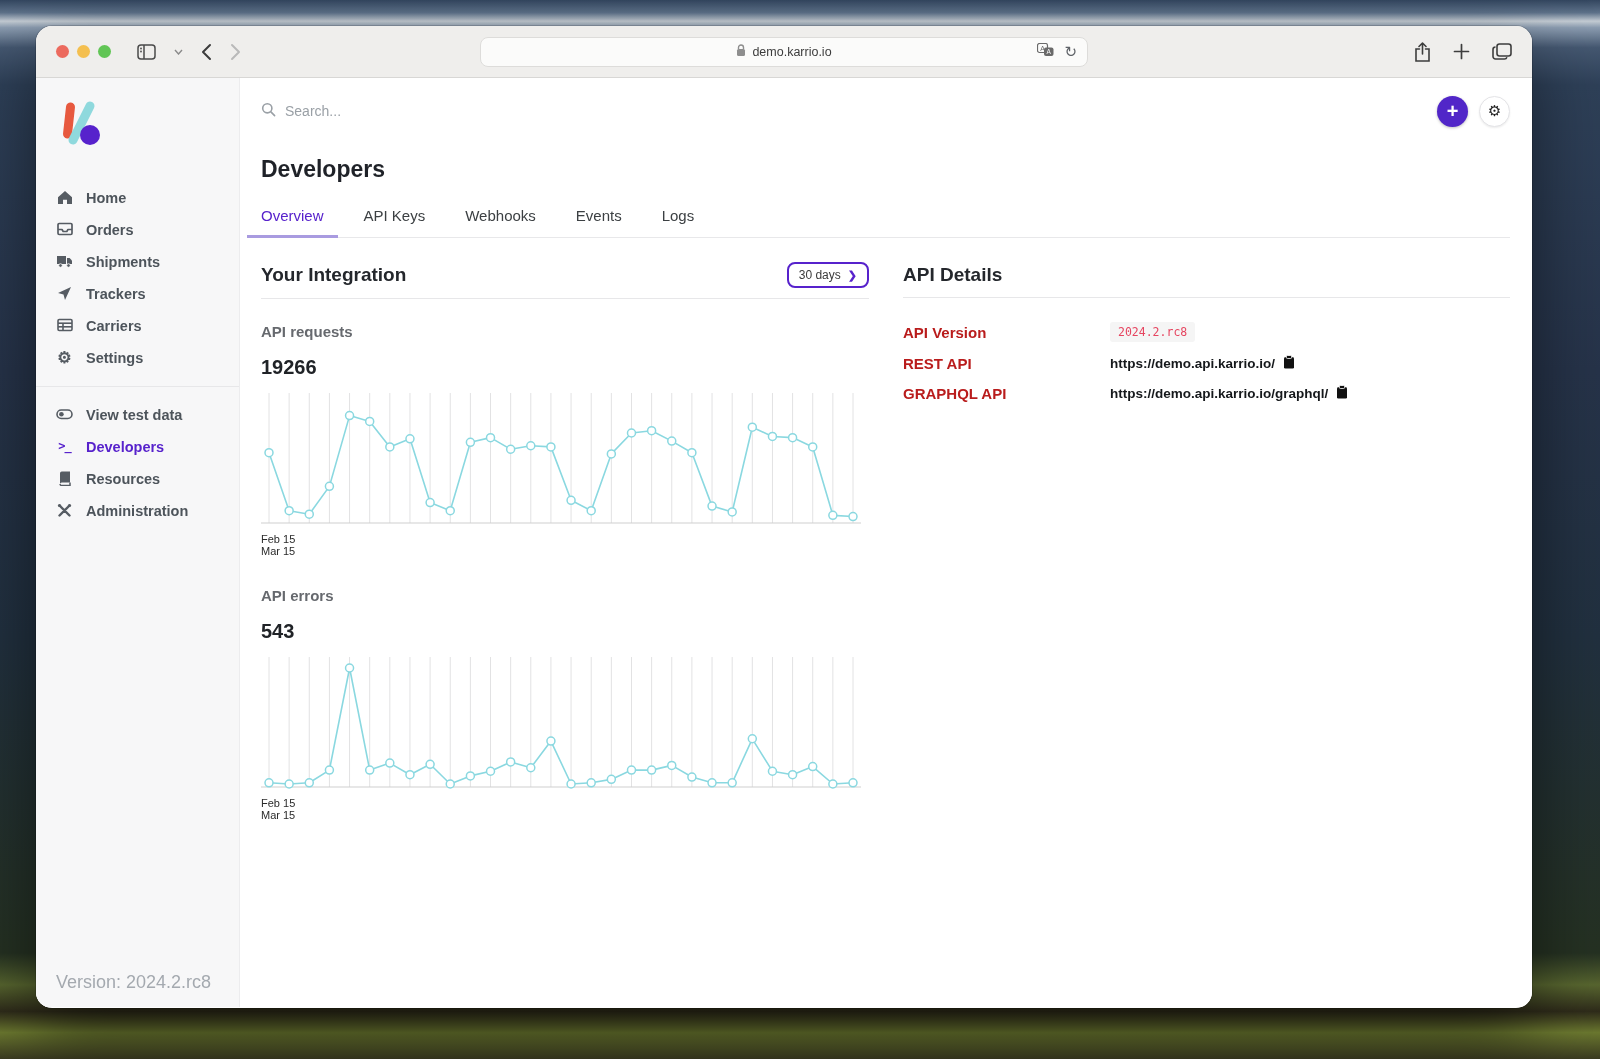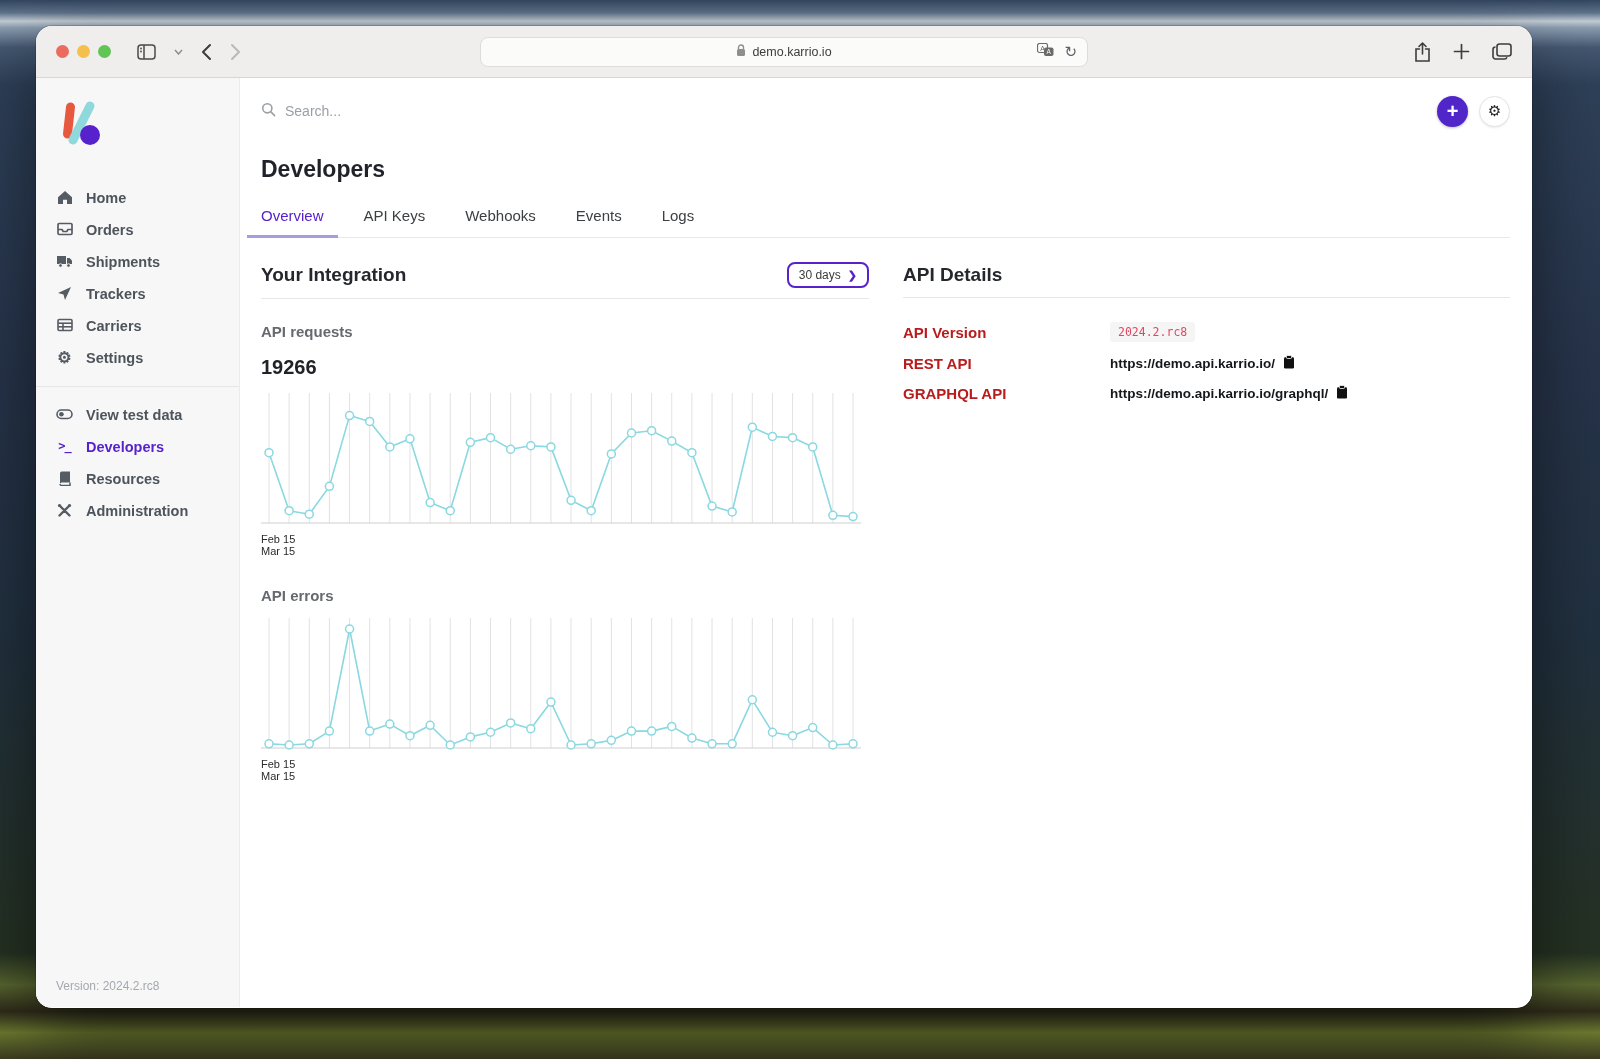--- a/index.html
+++ b/index.html
@@ -47,21 +47,21 @@
   .nav-item{
     display:flex; gap:13px; padding:8px 20px;
     font-size:14.5px; font-weight:bold; color:#4d545b; cursor:pointer;
   }
   .nav-item .ic{ width:17px; display:flex; justify-content:center; color:#565c63; }
   .nav-item.active{ color:#5722cc; }
   .nav-item.active .ic{ color:#5722cc; }
   .nav-sep{ border-top:1px solid #e7e7e9; margin:12px 0; }
   .gear-glyph{ font-size:16px; line-height:1; }
   .term{ font-family:"DejaVu Sans Mono", monospace; font-size:12px; font-weight:bold; letter-spacing:-1px; }
-  .version{ position:absolute; left:20px; bottom:14px; font-size:12px; color:#a4a9af; }
+  .version{ position:absolute; left:20px; bottom:14px; font-size:18px; color:#a4a9af; }
   
   .main{ flex:1; padding:16px 22px 0 21px; position:relative; }
   .topbar{ display:flex; align-items:center; height:34px; }
   .searchwrap{ display:flex; align-items:center; gap:9px; flex:1; }
   .searchwrap input{
     border:none; outline:none; background:transparent; font-size:14px; width:420px;
     font-family:"Liberation Sans", sans-serif; color:#333;
   }
   .searchwrap input::placeholder{ color:#9aa0a6; }
   .actions{ display:flex; gap:11px; align-items:center; }
@@ -400,20 +400,21 @@
                 </svg>
               </div>
             <div class="xlabels">
               <span>Feb 15</span>
               <span>Mar 15</span>
             </div>
           </div>
 
           <div class="chart-block" style="margin-top:30px;">
             <div class="chart-label">API errors</div>
+            <div class="chart-total">543</div>
             <div class="chart">
                 <svg viewBox="0 0 600 142" width="600" height="142">
                   <line x1="8" y1="4" x2="8" y2="134" stroke="#e2e2e3" stroke-width="1"></line>
                   <line x1="28.137931034482758" y1="4" x2="28.137931034482758" y2="134" stroke="#e2e2e3" stroke-width="1"></line>
                   <line x1="48.275862068965516" y1="4" x2="48.275862068965516" y2="134" stroke="#e2e2e3" stroke-width="1"></line>
                   <line x1="68.41379310344827" y1="4" x2="68.41379310344827" y2="134" stroke="#e2e2e3" stroke-width="1"></line>
                   <line x1="88.55172413793103" y1="4" x2="88.55172413793103" y2="134" stroke="#e2e2e3" stroke-width="1"></line>
                   <line x1="108.6896551724138" y1="4" x2="108.6896551724138" y2="134" stroke="#e2e2e3" stroke-width="1"></line>
                   <line x1="128.82758620689654" y1="4" x2="128.82758620689654" y2="134" stroke="#e2e2e3" stroke-width="1"></line>
                   <line x1="148.9655172413793" y1="4" x2="148.9655172413793" y2="134" stroke="#e2e2e3" stroke-width="1"></line>

